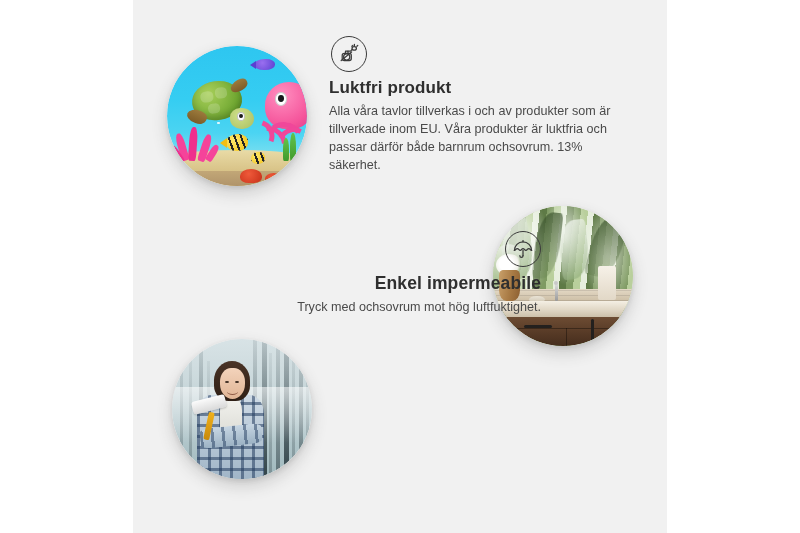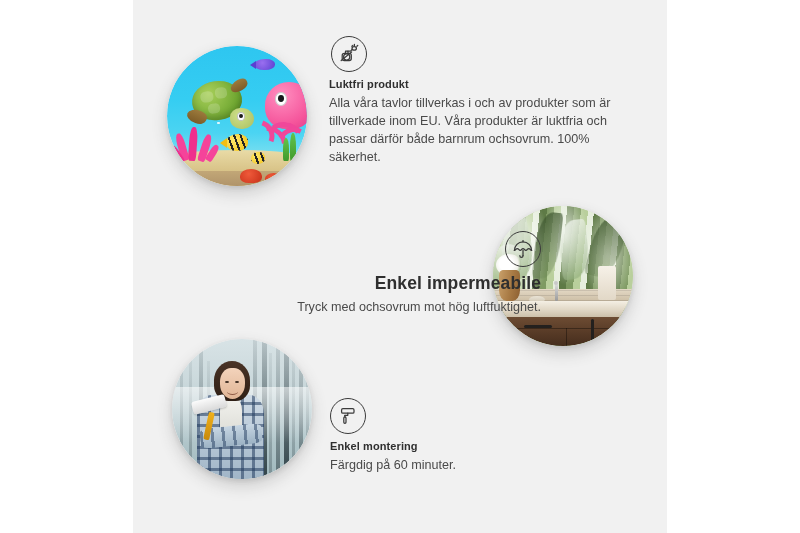--- a/index.html
+++ b/index.html
@@ -312,21 +312,21 @@
   .icon-circle {
     width: 36px; height: 36px;
     border: 1.6px solid #3b3b3b;
     border-radius: 50%;
     display: flex; align-items: center; justify-content: center;
     box-sizing: border-box;
   }
   .icon-circle svg { display:block; }
 
   .f-title {
-    font-size: 11px;
+    font-size: 17px;
     font-weight: bold;
     color: #2f2f2f;
     letter-spacing: 0.1px;
     margin: 6px 0 4px 0;
     white-space: nowrap;
   }
   .f-body {
     font-size: 12.6px;
     line-height: 1.44;
     color: #4a4a4a;
@@ -485,21 +485,21 @@
             <ellipse cx="17.2" cy="6.4" rx="2.2" ry="1.7"></ellipse>
 
             <path d="M14.9 4.3l.9-.9M17.4 3.5v-1.2M19.9 4.3l.9-.9"></path>
 
             <line x1="4.2" y1="18.6" x2="14.6" y2="10.0"></line>
             <circle cx="9.7" cy="14.9" r="3.1"></circle>
           </svg>
         </div>
       </div>
       <div class="f-title">Luktfri produkt</div>
-      <div class="f-body">Alla våra tavlor tillverkas i och av produkter som är tillverkade inom EU. Våra produkter är luktfria och passar därför både barnrum ochsovrum. 100% säkerhet.</div>
+      <div class="f-body">Alla våra tavlor tillverkas i och av produkter som är tillverkade inom EU. Våra produkter är luktfria och passar därför både barnrum ochsovrum. 13% säkerhet.</div>
     </div>
 
     <div class="feature" id="feature-water">
       <div class="icon-row">
         <div class="icon-circle">
           <svg width="24" height="24" viewBox="0 0 24 24" fill="none" stroke="#3b3b3b" stroke-width="1.25" stroke-linecap="round" stroke-linejoin="round">
 
             <path d="M3.4 13.4a8.6 8.6 0 0 1 17.2 0"></path>
 
             <path d="M3.4 13.4c1.4 0 1.4-1.9 2.9-1.9s1.4 1.9 2.9 1.9 1.4-1.9 2.8-1.9 1.4 1.9 2.9 1.9 1.4-1.9 2.9-1.9 1.4 1.9 2.8 1.9"></path>
@@ -509,32 +509,15 @@
             <path d="M12 18.7a1.6 1.6 0 0 1-3.2 0"></path>
 
             <path d="M12 4.8V3.6"></path>
           </svg>
         </div>
       </div>
       <div class="f-title">Enkel impermeabile</div>
       <div class="f-body">Tryck med ochsovrum mot hög luftfuktighet.</div>
     </div>
 
-    <div class="feature" id="feature-mount">
-      <div class="icon-row">
-        <div class="icon-circle">
-          <svg width="24" height="24" viewBox="0 0 24 24" fill="none" stroke="#3b3b3b" stroke-width="1.25" stroke-linecap="round" stroke-linejoin="round">
-
-            <rect x="5.6" y="4.6" width="12.4" height="4.6" rx="1.3"></rect>
-
-            <path d="M11.8 9.2v2.1H8.9"></path>
-            <path d="M8.9 11.3v1.6"></path>
-
-            <rect x="7.8" y="12.9" width="2.2" height="6.4" rx="1.1"></rect>
-          </svg>
-        </div>
-      </div>
-      <div class="f-title">Enkel montering</div>
-      <div class="f-body">Färgdig på 60 minuter.</div>
-    </div>
 
   </div>
 </div>
 
 </body></html>

